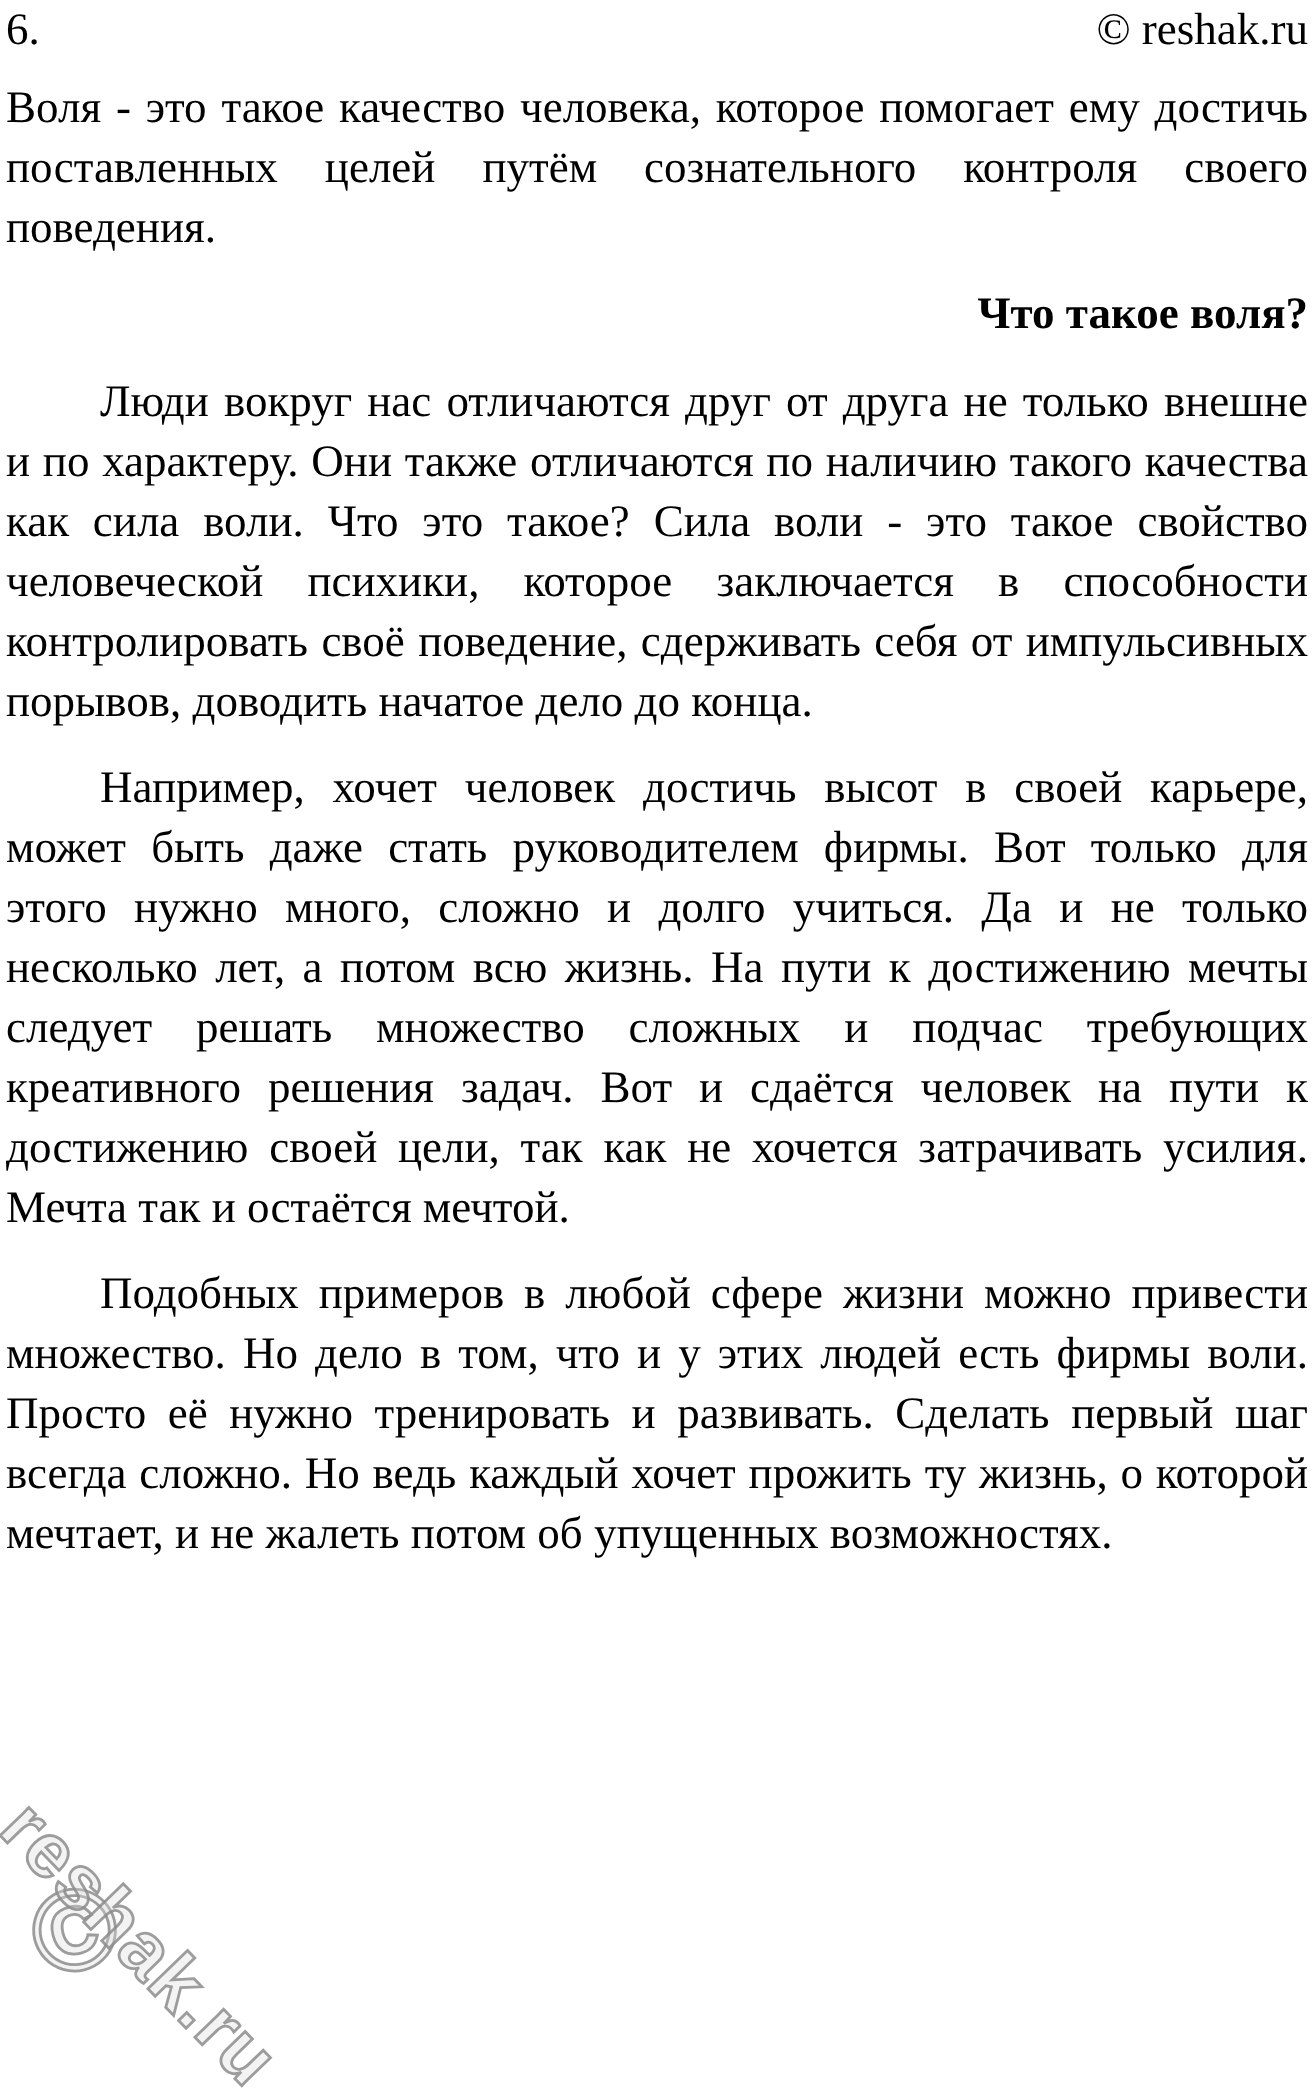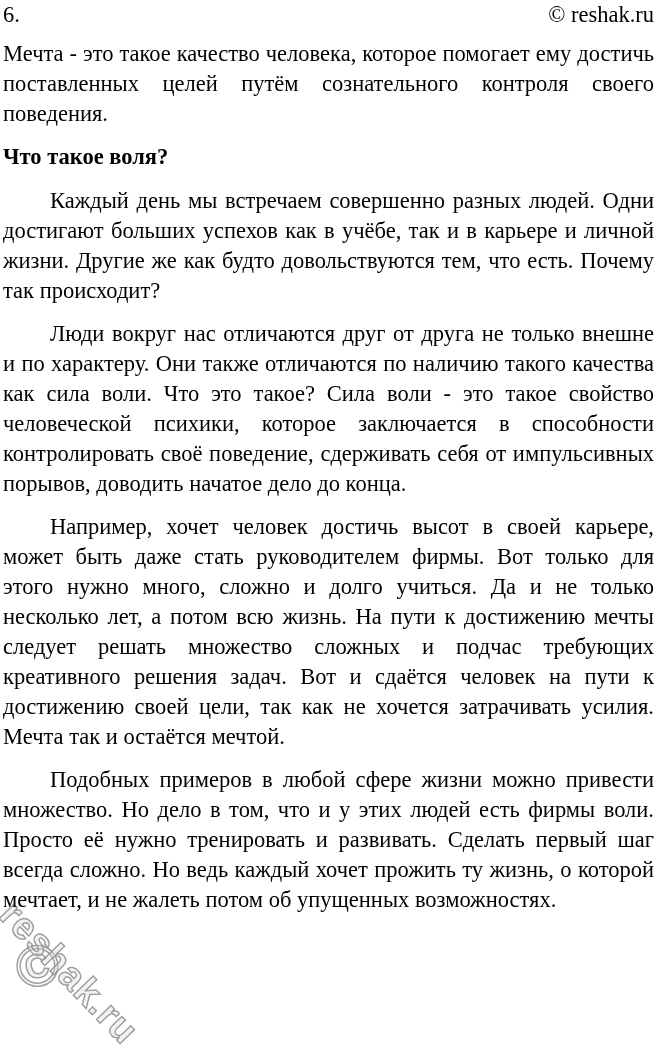--- a/index.html
+++ b/index.html
@@ -37,21 +37,21 @@
   }
   .doc p.intro {
     text-indent: 0;
     margin-top: 11px;
   }
   .doc h1 {
     margin: 13px 0 14px 0;
     font-size: 22.5px;
     line-height: 30px;
     font-weight: bold;
-    text-align: left;
+    text-align: right;
   }
   
   .watermark {
     position: absolute;
     z-index: 0;
     left: 0; top: 0;
     width: 100%; height: 100%;
     pointer-events: none;
   }
   .wm {
@@ -86,20 +86,19 @@
   <span class="wm wm-text">reshak.ru</span>
 </div>
 
 <div class="page">
   <div class="page-header">
     <span>6.</span>
     <span>© reshak.ru</span>
   </div>
 
   <div class="doc">
-    <p class="intro">Мечта - это такое качество человека, которое помогает ему достичь поставленных целей путём сознательного контроля своего поведения.</p>
+    <p class="intro">Воля - это такое качество человека, которое помогает ему достичь поставленных целей путём сознательного контроля своего поведения.</p>
     <h1>Что такое воля?</h1>
-    <p>Каждый день мы встречаем совершенно разных людей. Одни достигают больших успехов как в учёбе, так и в карьере и личной жизни. Другие же как будто довольствуются тем, что есть. Почему так происходит?</p>
     <p>Люди вокруг нас отличаются друг от друга не только внешне и по характеру. Они также отличаются по наличию такого качества как сила воли. Что это такое? Сила воли - это такое свойство человеческой психики, которое заключается в способности контролировать своё поведение, сдерживать себя от импульсивных порывов, доводить начатое дело до конца.</p>
     <p>Например, хочет человек достичь высот в своей карьере, может быть даже стать руководителем фирмы. Вот только для этого нужно много, сложно и долго учиться. Да и не только несколько лет, а потом всю жизнь. На пути к достижению мечты следует решать множество сложных и подчас требующих креативного решения задач. Вот и сдаётся человек на пути к достижению своей цели, так как не хочется затрачивать усилия. Мечта так и остаётся мечтой.</p>
     <p>Подобных примеров в любой сфере жизни можно привести множество. Но дело в том, что и у этих людей есть фирмы воли. Просто её нужно тренировать и развивать. Сделать первый шаг всегда сложно. Но ведь каждый хочет прожить ту жизнь, о которой мечтает, и не жалеть потом об упущенных возможностях.</p>
   </div>
 </div>
 
 </body></html>

